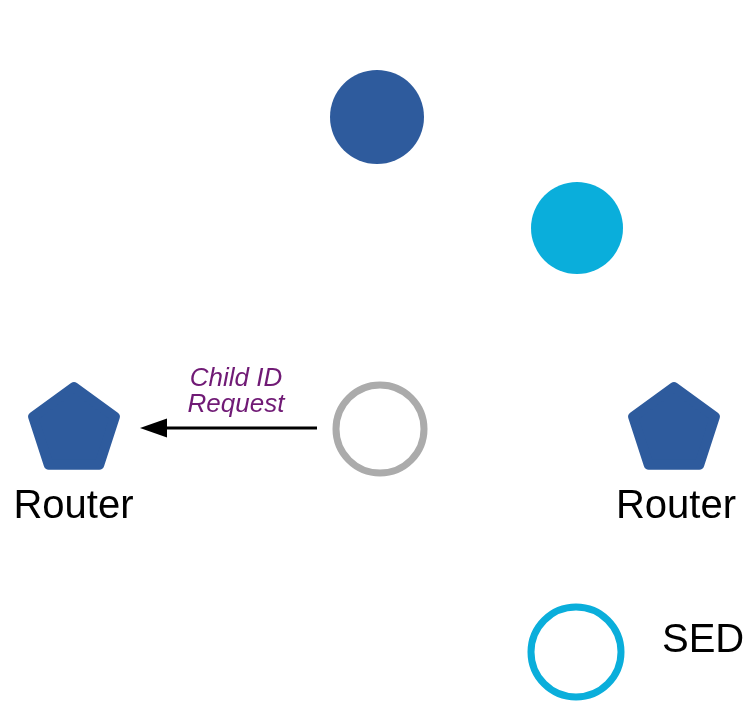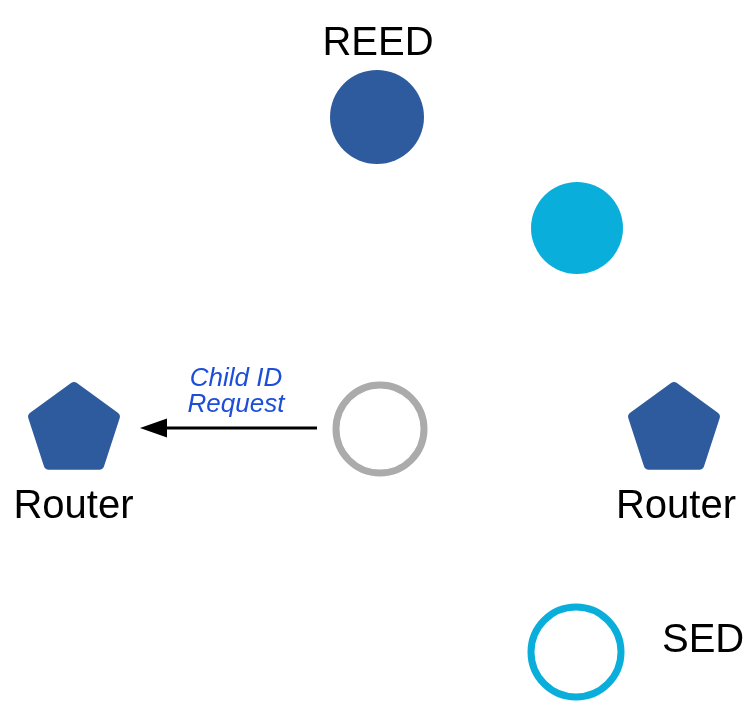--- a/index.html
+++ b/index.html
@@ -31,21 +31,21 @@
   .label-center { text-align: center; }
   .message-label {
     position: absolute;
     left: 160px;
     top: 364px;
     width: 152px;
     text-align: center;
     font-size: 26px;
     line-height: 26px;
     font-style: italic;
-    color: #1d4ed8;
+    color: #701a75;
   }
   .reed-label   { left: 288px; top: 21px;  width: 180px; }
   .med-label    { left: 635px; top: 207px; width: 117px; }
   .router-left-label  { left: 2px;   top: 484px; width: 143px; }
   .router-right-label { left: 602px; top: 484px; width: 148px; }
   .sed-label    { left: 642px; top: 618px; width: 110px; margin-left: 20px; }
 </style>
 </head>
 <body>
 
@@ -62,21 +62,20 @@
     <circle cx="576" cy="652" r="45" stroke-width="7" stroke="#0AAEDB" fill="#FFFFFF"></circle>
 
     <path d="M74 387 L114.9 416.7 L99.3 464.8 L48.7 464.8 L33.1 416.7 Z" stroke-width="10" stroke-linejoin="round" fill="#2E5B9D" stroke="#2E5B9D"></path>
 
     <path d="M674 387 L714.9 416.7 L699.3 464.8 L648.7 464.8 L633.1 416.7 Z" stroke-width="10" stroke-linejoin="round" fill="#2E5B9D" stroke="#2E5B9D"></path>
 
     <line x1="317" y1="428" x2="163" y2="428" stroke-width="3" stroke="#000000"></line>
     <polygon points="140,428 167,418.5 167,437.5" fill="#000000"></polygon>
   </svg>
 
-  <div class="node-label reed-label label-center">REED</div>
 
 
   <div class="node-label router-left-label label-center">Router</div>
 
   <div class="node-label router-right-label label-center">Router</div>
 
   <div class="node-label sed-label">SED</div>
 
   <div class="message-label">
     <div>Child ID</div>

